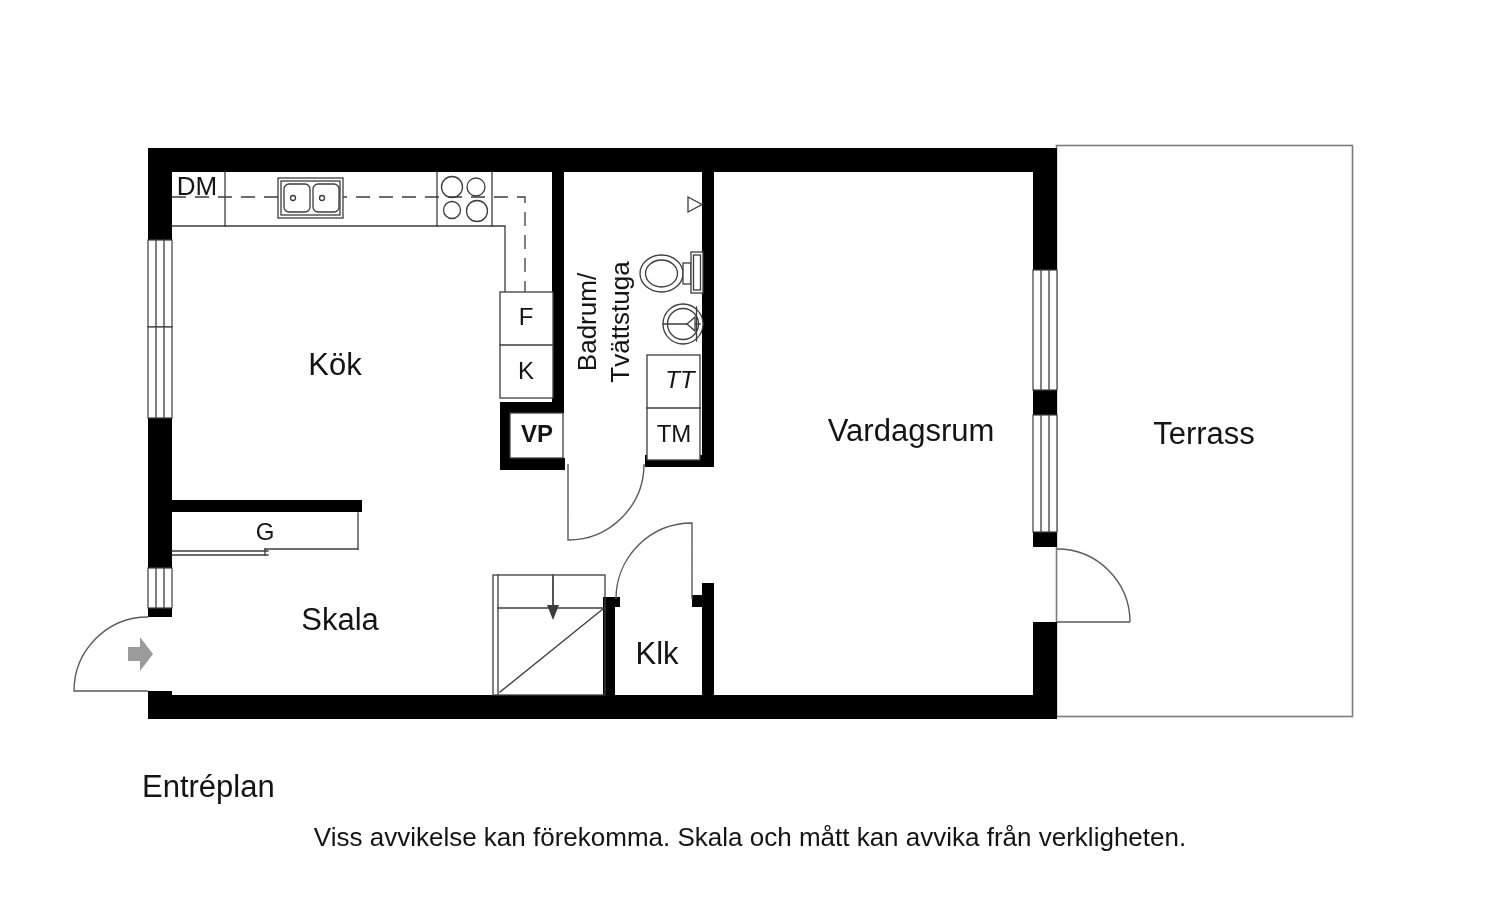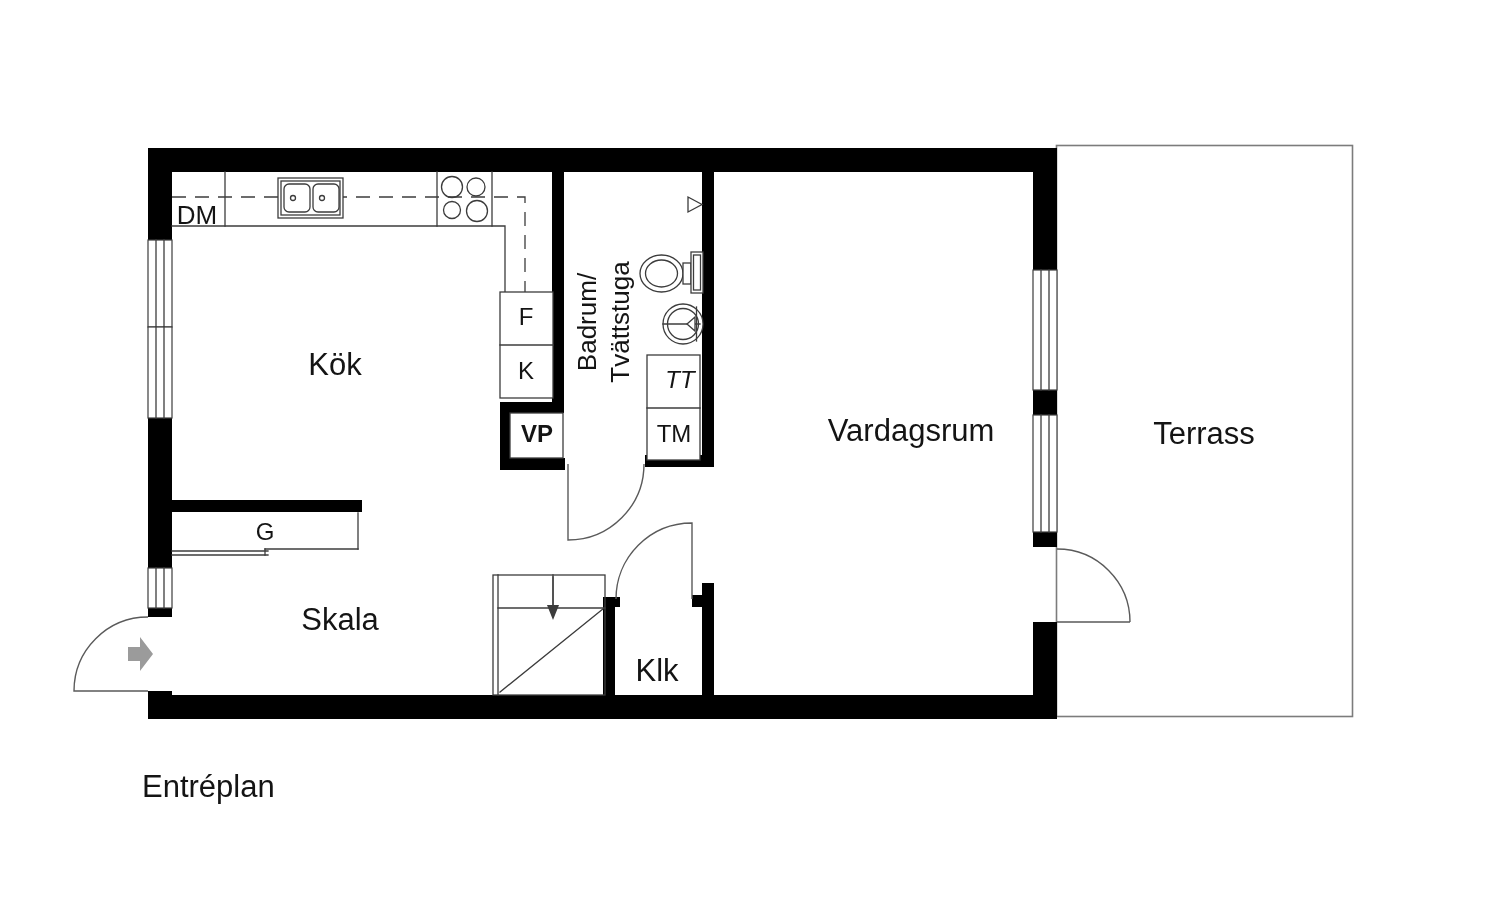--- a/index.html
+++ b/index.html
@@ -183,34 +183,35 @@
 
     <g>
       <line class="ln" x1="172" y1="551" x2="268" y2="551"></line>
       <line class="ln" x1="172" y1="555" x2="268" y2="555"></line>
       <line class="ln" x1="265" y1="549" x2="265" y2="555"></line>
       <line class="ln" x1="265" y1="549" x2="358" y2="549"></line>
       <line class="ln" x1="358" y1="513" x2="358" y2="549"></line>
     </g>
   </svg>
 
-  <div class="lbl" style="left:197px;top:215px;font-size:26px;">DM</div>
+  <div class="lbl" style="left:197px;top:186px;font-size:26px;">DM</div>
   <div class="lbl room" style="left:335px;top:365px;">Kök</div>
   <div class="lbl" style="left:526px;top:317px;">F</div>
   <div class="lbl" style="left:526px;top:371px;">K</div>
   <div class="lbl" style="left:537px;top:434px;font-weight:bold;">VP</div>
   <div class="lbl" style="left:680px;top:380px;font-style:italic;">TT</div>
   <div class="lbl" style="left:674px;top:434px;">TM</div>
 
   <div class="lbl rot" style="left:603px;top:322px;">
     <span style="display:block;">Badrum/</span>
     <span style="display:block;">Tvättstuga</span>
   </div>
 
   <div class="lbl room" style="left:911px;top:431px;">Vardagsrum</div>
   <div class="lbl room" style="left:1204px;top:434px;">Terrass</div>
   <div class="lbl" style="left:265px;top:532px;">G</div>
   <div class="lbl room" style="left:340px;top:620px;">Skala</div>
-  <div class="lbl room" style="left:657px;top:671px;">Klk</div>
+  <div class="lbl room" style="left:657px;top:654px;">Klk</div>
 
   <div class="title">Entréplan</div>
+  <div class="disclaimer">Viss avvikelse kan förekomma. Skala och mått kan avvika från verkligheten.</div>
 
 </div>
 
 </body></html>

